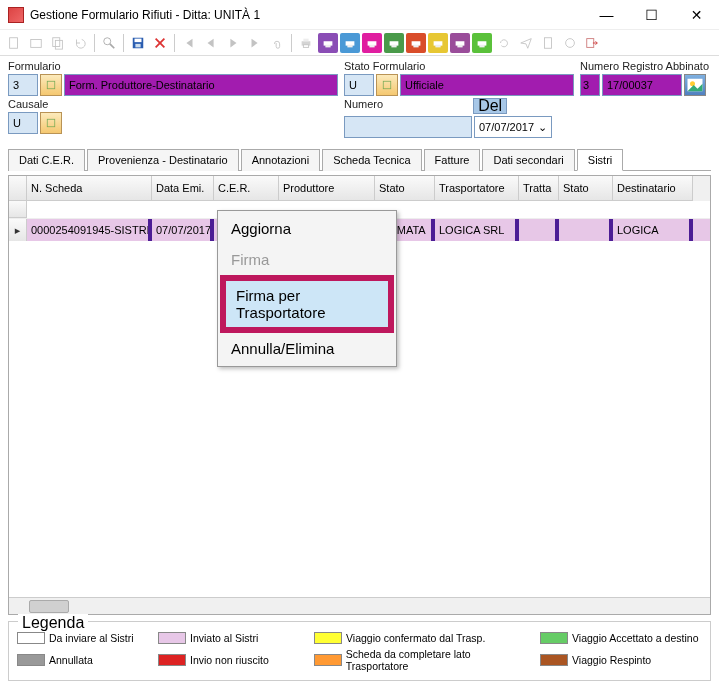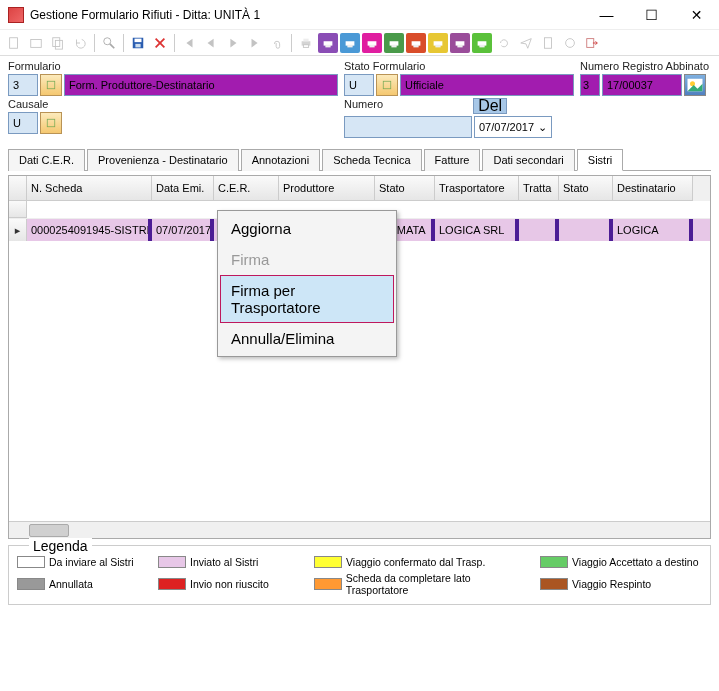--- a/index.html
+++ b/index.html
@@ -120,21 +120,21 @@
     margin-right:2px;
     background:#f5f5f5;
     font-size:11px;
     position:relative;
     top:1px;
   }
   .tab.active { background:#fff; border-bottom:1px solid #fff; }
   .grid-wrap {
     margin: 4px 8px 0 8px;
     border:1px solid #aaa;
-    height: 364px;
+    height: 440px;
     position:relative;
     overflow:hidden;
     background:#fff;
   }
   .grid-header {
     display:flex;
     background:#f0f0f0;
   }
   .gh {
     border-right:1px solid #ccc;
@@ -186,21 +186,21 @@
     padding:2px;
   }
   .cm-item {
     padding:6px 10px;
     font-size:15px;
     border:1px solid transparent;
   }
   .cm-item.disabled { color:#999; }
   .cm-item.hover {
     background:#cde6f7;
-    border:1px solid #be185d;
+    border:6px solid #be185d;
   }
   .hscroll {
     position:absolute;
     left:0; right:0; bottom:0;
     height:17px;
     background:#f0f0f0;
     border-top:1px solid #ccc;
     display:flex;
     align-items:center;
   }
@@ -208,21 +208,21 @@
     height:13px; width:40px; margin-left:20px;
     background:#d0d0d0; border:1px solid #aaa; border-radius:2px;
   }
   .legend {
     margin:6px 8px;
     border:1px solid #ccc;
     padding:6px 8px 8px 8px;
     position:relative;
   }
   .legend-title {
-    position:absolute; top:-8px; left:20px; background:#fff; padding:0 4px; font-size:14px;
+    position:absolute; top:-8px; left:9px; background:#fff; padding:0 4px; font-size:16px;
   }
   .legend-grid {
     display:grid;
     grid-template-columns: 135px 150px 220px 170px;
     row-gap:4px;
     column-gap:6px;
     align-items:center;
     font-size:10.5px;
     margin-top:4px;
   }

